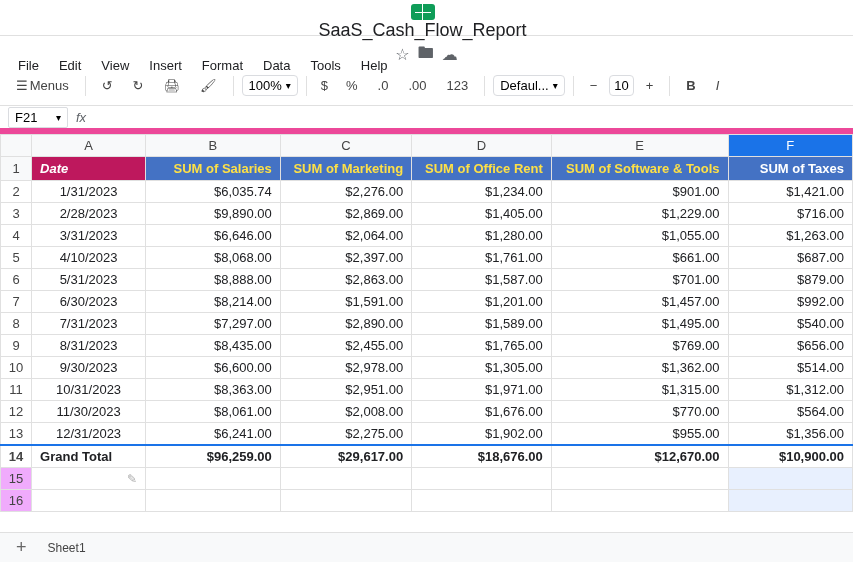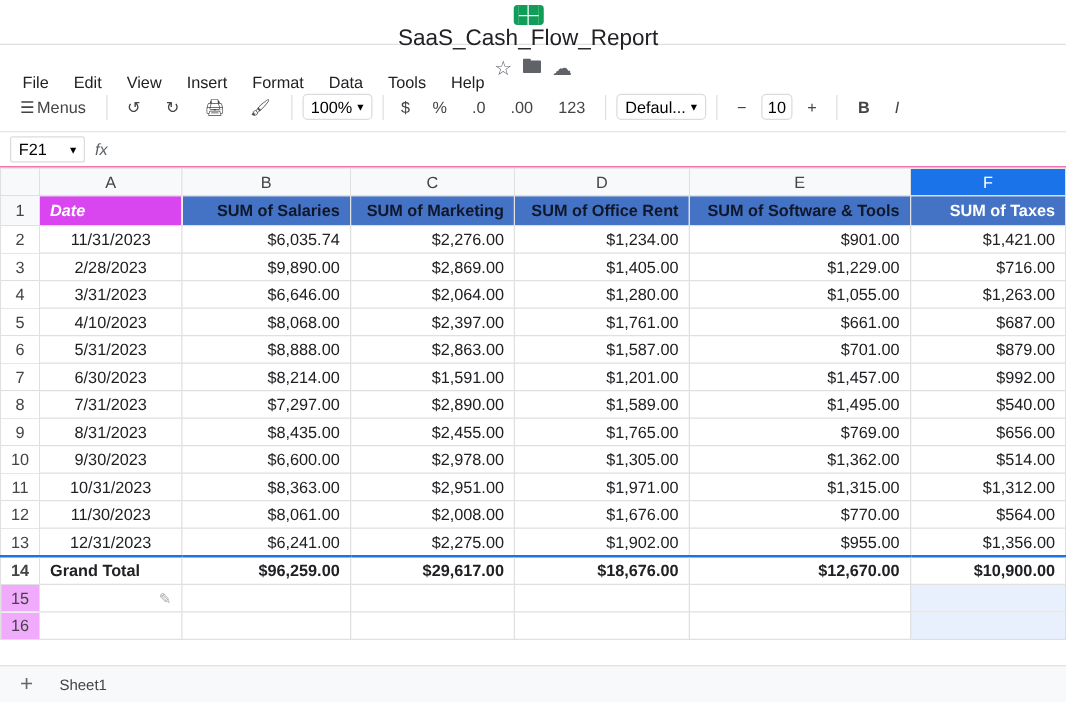--- a/index.html
+++ b/index.html
@@ -47,21 +47,21 @@
     }
     .font-size-box {
       display: flex; align-items: center; border: 1px solid #dadce0; border-radius: 4px;
       padding: 2px 4px; font-size: 13px; gap: 2px;
     }
     .currency-btn { font-size: 13px; padding: 2px 6px; }
 
     
     .formula-bar {
       display: flex; align-items: center; padding: 2px 8px; height: 28px;
-      border-bottom: 1px solid #ec4899; background: #fff; gap: 8px;
+      border-bottom: 6px solid #ec4899; background: #fff; gap: 8px;
     }
     .cell-ref {
       border: 1px solid #dadce0; border-radius: 2px; padding: 2px 6px;
       font-size: 13px; width: 60px; display: flex; align-items: center; justify-content: space-between;
     }
     .formula-input { flex: 1; font-size: 13px; color: #202124; padding-left: 4px; }
 
     
     .spreadsheet-container { overflow: auto; position: relative; }
     
@@ -89,21 +89,21 @@
       border: 1px solid #e0e0e0; font-size: 12px; position: sticky; left: 0; z-index: 1;
     }
     
     .cell {
       padding: 2px 8px; text-align: right; color: #202124;
     }
     .cell-left { text-align: left; }
     .cell-date { text-align: center; }
     
     .header-row td {
-      background: #4472c4; color: #0f172a; font-weight: 700; padding: 4px 8px;
+      background: #4472c4; color: #fde047; font-weight: 700; padding: 4px 8px;
     }
     
     .total-row td {
       background: #fff; font-weight: 700; border-top: 2px solid #1a73e8;
     }
     
     .col-f-selected { background: #e8f0fe; }
     
     .data-row td { background: #fff; }
 
@@ -218,30 +218,30 @@
         <th class="col-header">C</th>
         <th class="col-header">D</th>
         <th class="col-header">E</th>
         <th class="col-header selected">F</th>
       </tr>
     </thead>
     <tbody id="spreadsheet-body">
 
       <tr class="header-row">
         <td class="row-header" style="background:#f8f9fa; color:#444; font-weight:400;">1</td>
-        <td class="cell cell-left" style="font-style:italic; background:#d946ef; color:#fff;">Date</td>
+        <td class="cell cell-left" style="font-style:italic; background:#be185d; color:#fff;">Date</td>
         <td class="cell">SUM of Salaries</td>
         <td class="cell">SUM of Marketing</td>
         <td class="cell">SUM of Office Rent</td>
         <td class="cell">SUM of Software &amp; Tools</td>
         <td class="cell col-f-selected" style="background:#4472c4; color:#fff;">SUM of Taxes</td>
       </tr>
     <tr class="data-row">
           <td class="row-header">2</td>
-          <td class="cell cell-date">11/31/2023</td>
+          <td class="cell cell-date">1/31/2023</td>
           <td class="cell">$6,035.74</td>
           <td class="cell">$2,276.00</td>
           <td class="cell">$1,234.00</td>
           <td class="cell">$901.00</td>
           <td class="cell col-f-selected">$1,421.00</td>
         </tr>
         <tr class="data-row">
           <td class="row-header">3</td>
           <td class="cell cell-date">2/28/2023</td>
           <td class="cell">$9,890.00</td>

